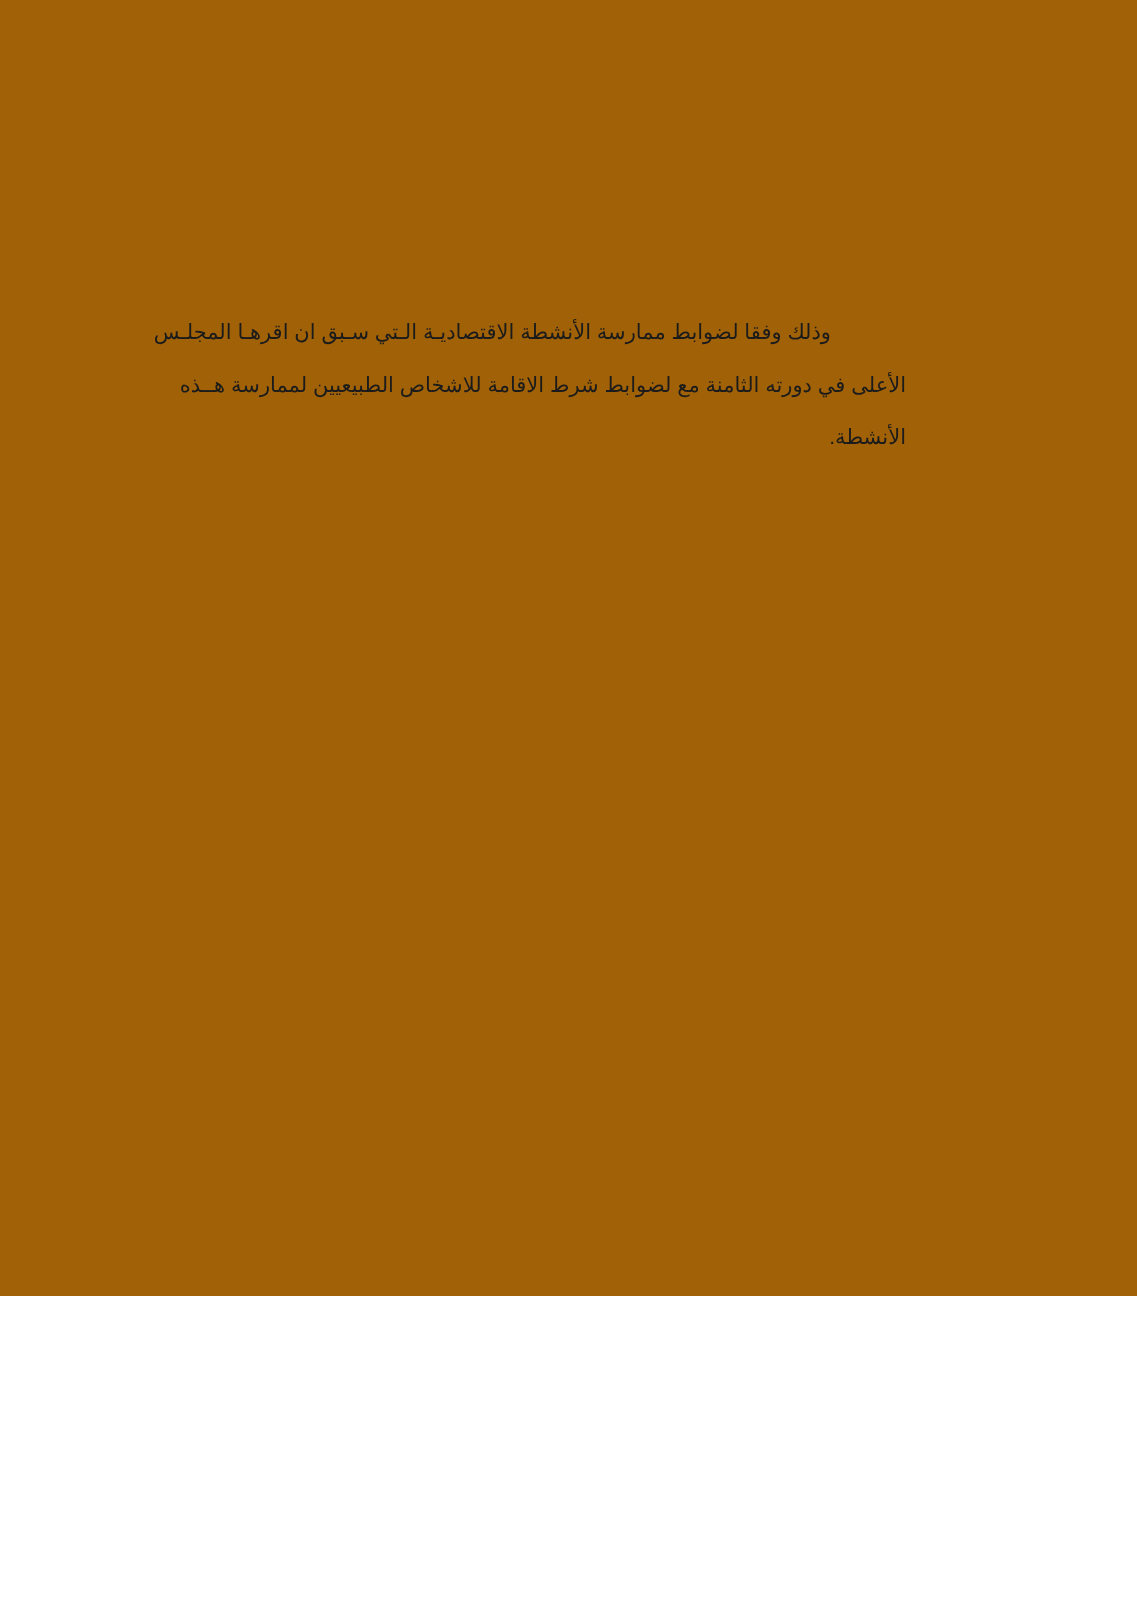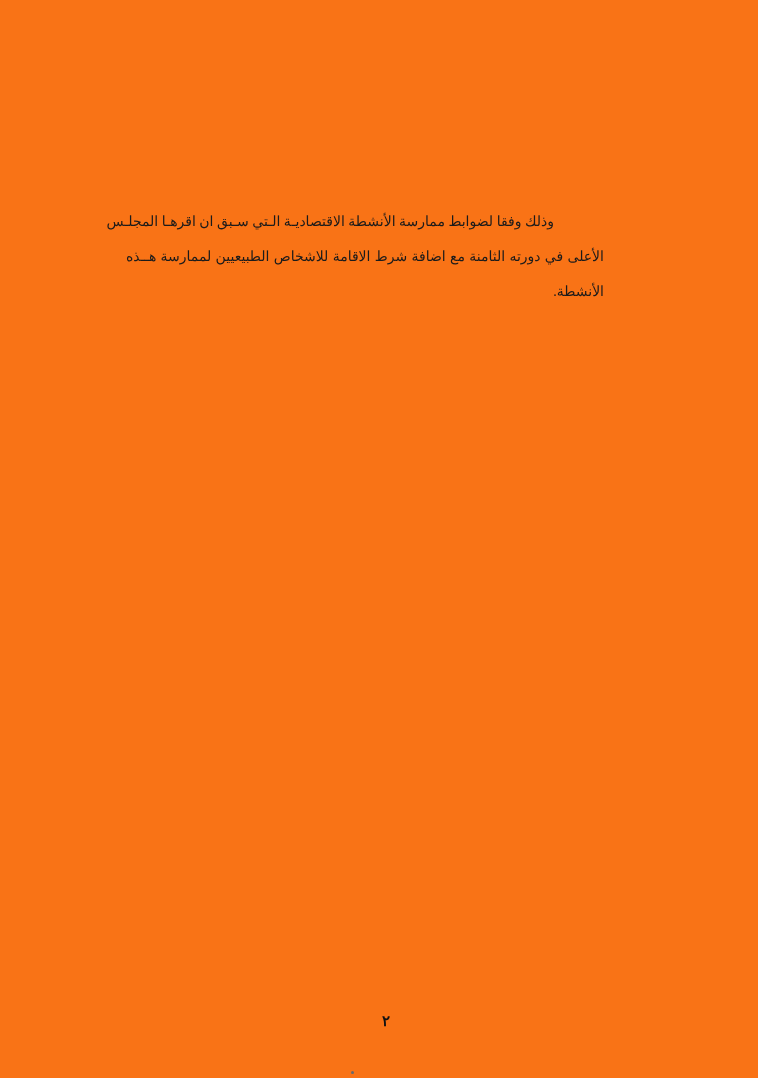--- a/index.html
+++ b/index.html
@@ -3,24 +3,24 @@
 <meta charset="utf-8">
 <style>
   html, body {
     margin: 0;
     padding: 0;
     background: #ffffff;
   }
   .page {
     position: relative;
     width: 758px;
-    height: 1078px;
-    background: #f97316;
+    height: 864px;
+    background: #a16207;
     overflow: hidden;
-    font-family: Liberation Serif, serif;
+    font-family: Liberation Sans, sans-serif;
     color: #161616;
   }
   
   .text-block {
     position: absolute;
     top: 204px;
     left: 126px;
     width: 478px;
     direction: rtl;
     font-size: 14px;
@@ -63,21 +63,21 @@
     border-radius: 50%;
   }
 </style>
 </head>
 <body>
 
 <div class="page">
 
   <div class="text-block">
     <div class="para-line first-line">وذلك وفقا لضوابط ممارسة الأنشطة الاقتصاديـة الـتي سـبق ان اقرهـا المجلـس</div>
-    <div class="para-line">الأعلى في دورته الثامنة مع اضافة شرط الاقامة للاشخاص الطبيعيين لممارسة هــذه</div>
+    <div class="para-line">الأعلى في دورته الثامنة مع لضوابط شرط الاقامة للاشخاص الطبيعيين لممارسة هــذه</div>
     <div class="para-line last-line">الأنشطة.</div>
   </div>
 
   <div class="page-number">٢</div>
 
   <div class="scan-speck"></div>
 
 </div>
 
 </body></html>

